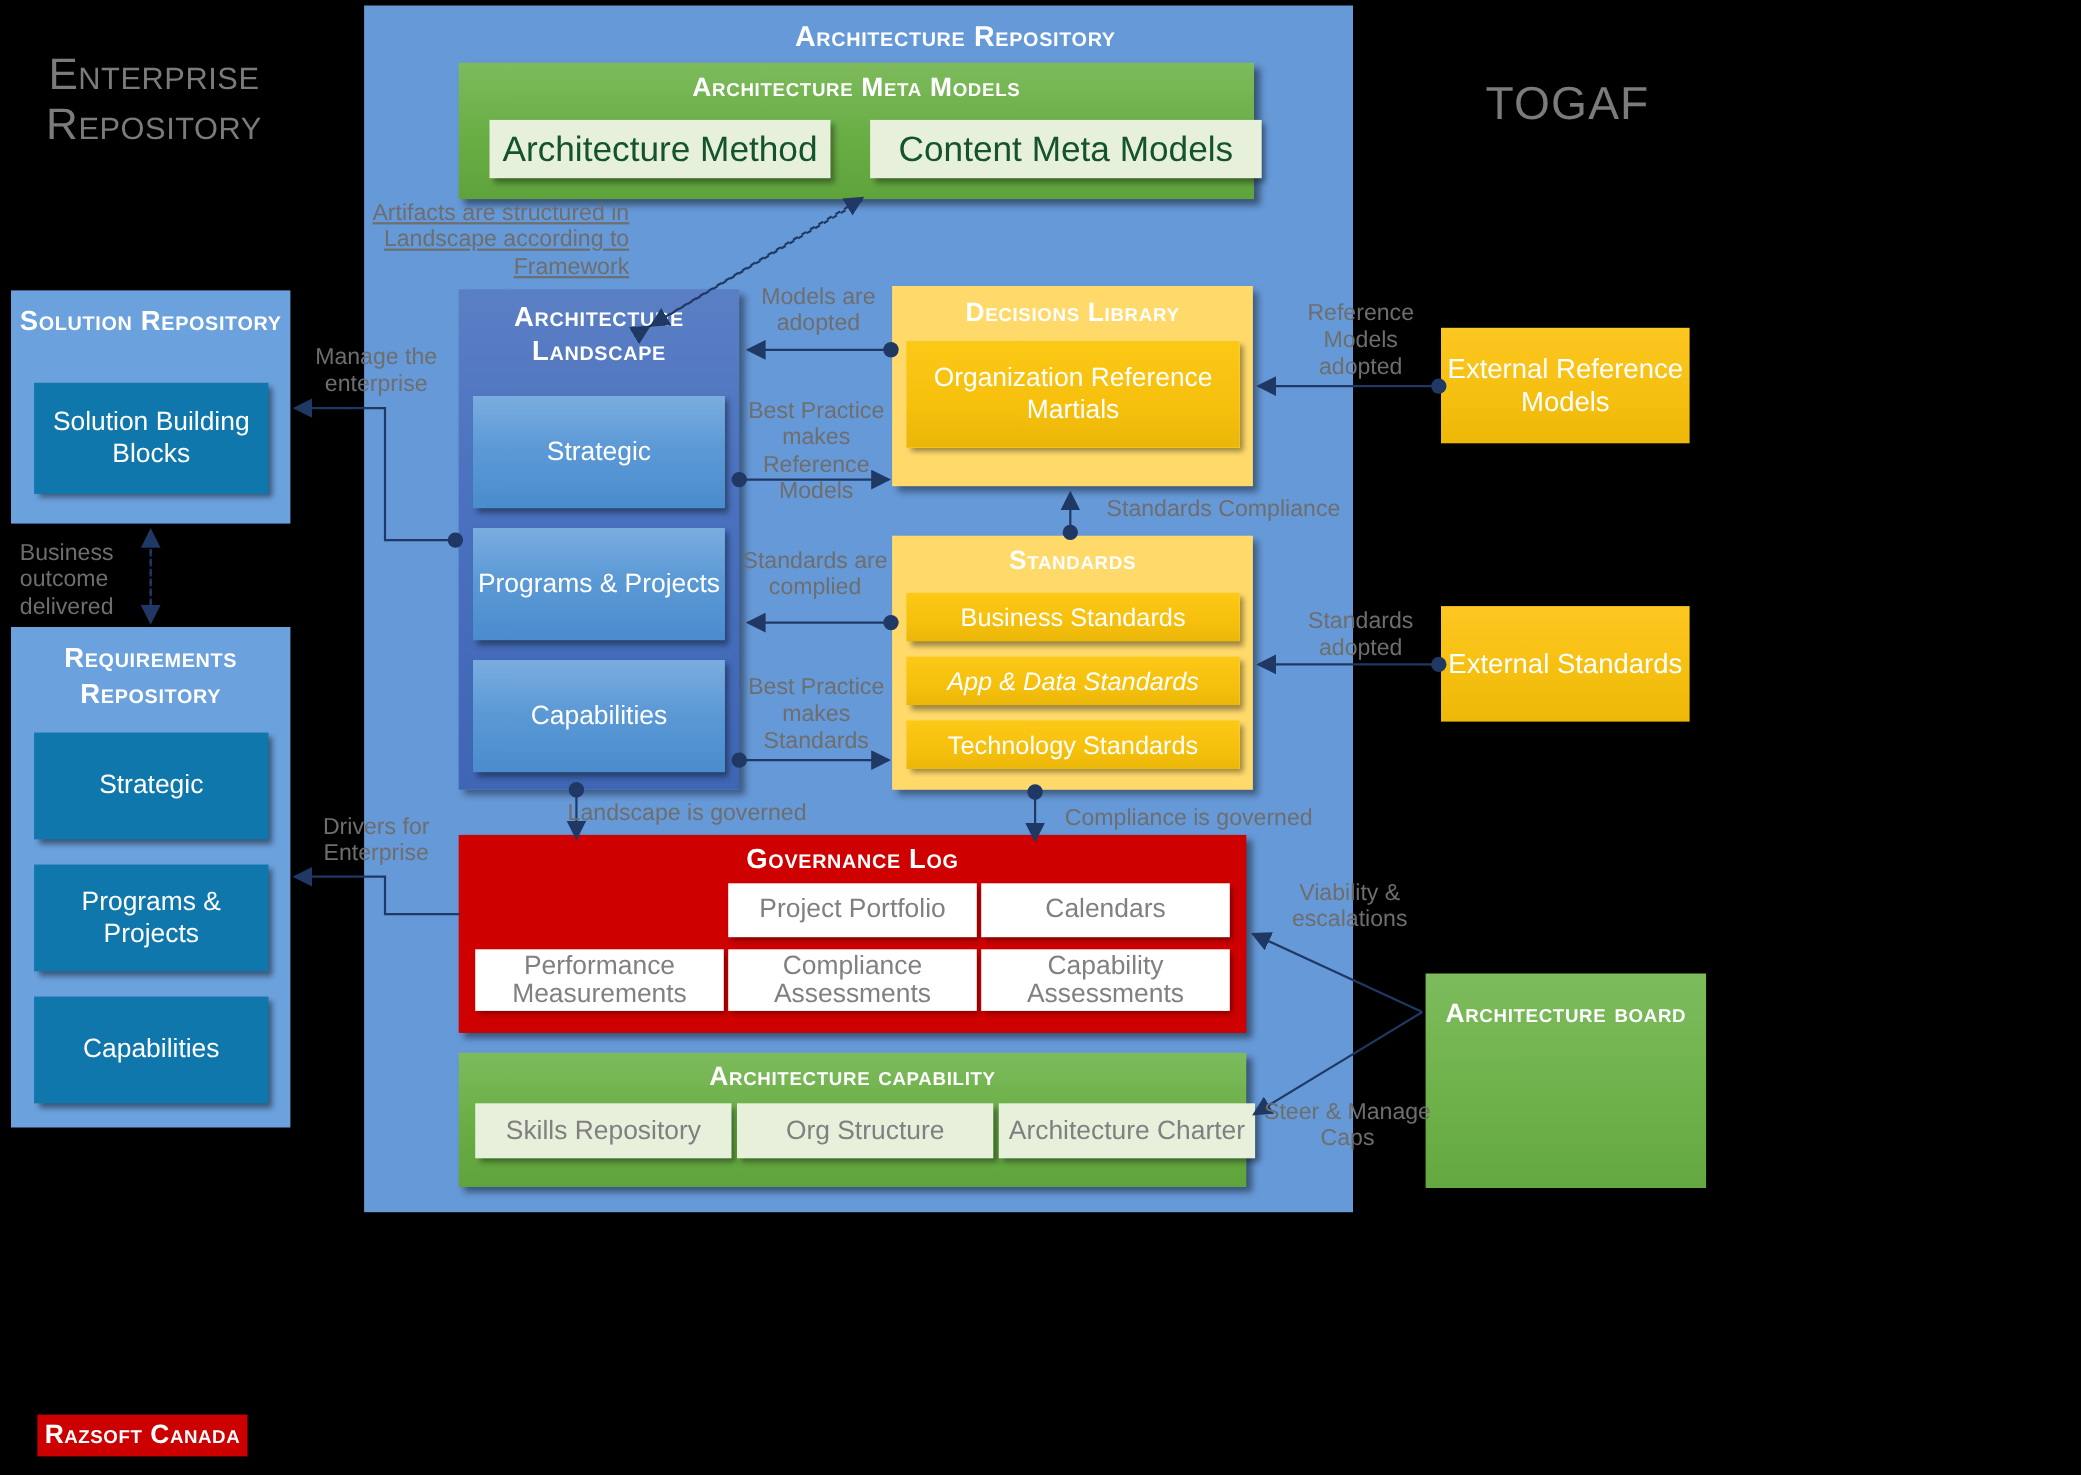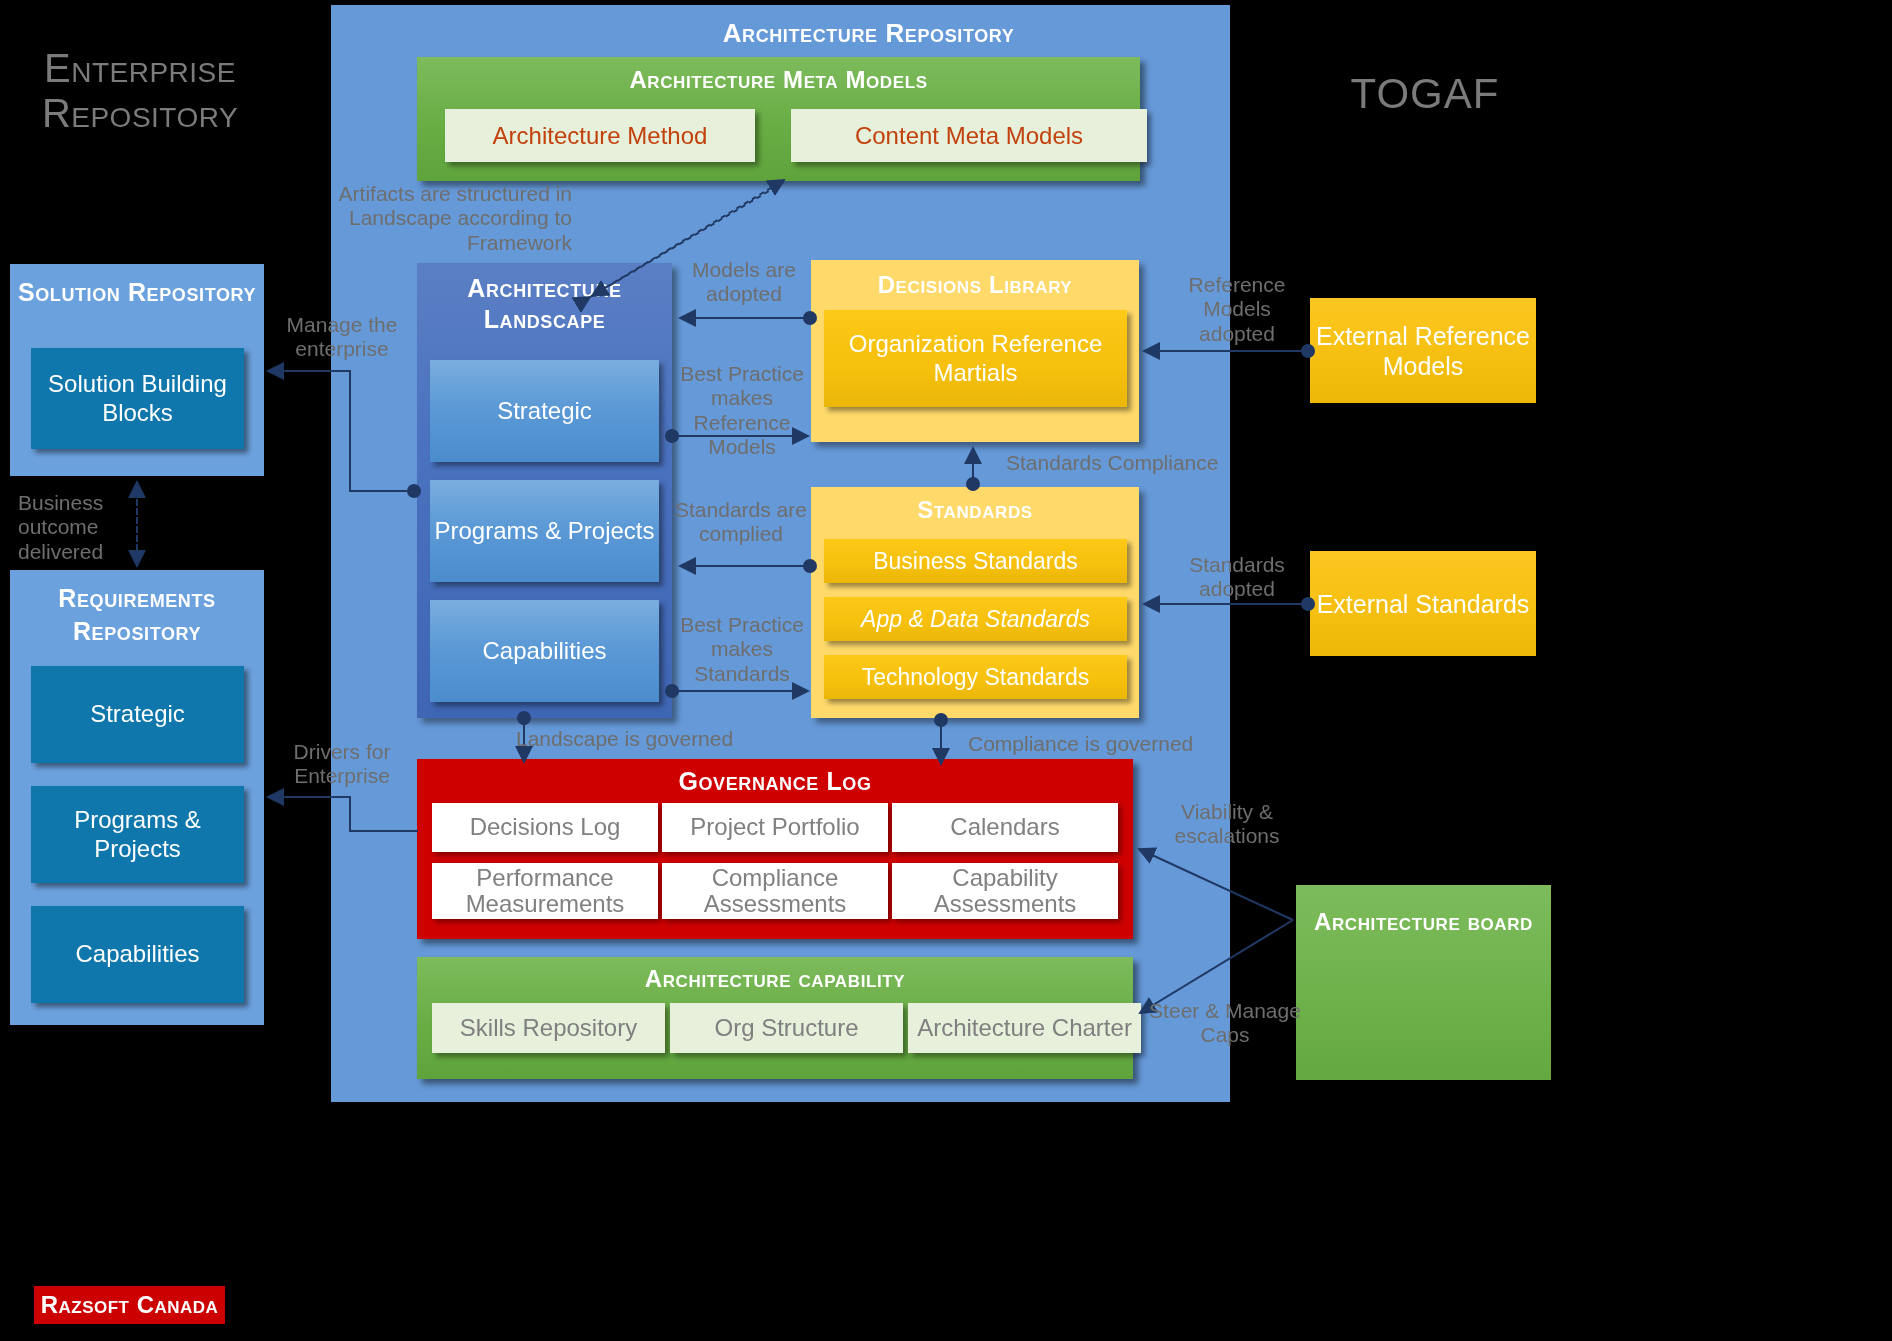--- a/index.html
+++ b/index.html
@@ -18,21 +18,21 @@
 
   
   #arch-repo{left:331px;top:5px;width:899px;height:1097px;background:#6699d8;}
   #arch-repo-title{left:331px;top:18px;width:1075px;font-size:26px;}
 
   
   #meta-models{left:417px;top:57px;width:723px;height:124px;
       background:linear-gradient(180deg,#7dbb5c 0%,#69ad45 55%,#5fa33c 100%);
       box-shadow:5px 5px 6px rgba(0,0,0,.45);}
   #meta-title{top:9px;left:0;width:100%;font-size:24px;}
-  .mm-cell{top:52px;height:53px;background:#e6f0da;color:#c2410c;font-size:24px;
+  .mm-cell{top:52px;height:53px;background:#e6f0da;color:#14532d;font-size:32px;
            display:flex;align-items:center;justify-content:center;
            box-shadow:4px 4px 5px rgba(0,0,0,.38);}
 
   
   #landscape{left:417px;top:263px;width:255px;height:455px;
       background:linear-gradient(180deg,#5b7fc4 0%,#4a72bf 40%,#3f66b4 100%);
       box-shadow:5px 5px 6px rgba(0,0,0,.4);}
   #landscape-title{top:10px;left:0;width:100%;font-size:25px;line-height:1.25;}
   .ls-cell{left:13px;width:229px;height:102px;color:#fff;font-size:24px;
       background:linear-gradient(180deg,#7aaddf 0%,#5c9ad6 45%,#4a8ccd 100%);
@@ -141,21 +141,20 @@
 
 <div class="abs" id="standards">
   <div class="abs sc" id="standards-title">Standards</div>
   <div class="abs std-cell" style="top:52px;">Business Standards</div>
   <div class="abs std-cell" style="top:110px;font-style:italic;">App &amp; Data  Standards</div>
   <div class="abs std-cell" style="top:168px;">Technology Standards</div>
 </div>
 
 <div class="abs" id="gov-log">
   <div class="abs sc" id="gov-title">Governance Log</div>
-  <div class="abs gov-cell" style="left:15px;top:44px;width:226px;">Decisions Log</div>
   <div class="abs gov-cell" style="left:245px;top:44px;width:226px;">Project Portfolio</div>
   <div class="abs gov-cell" style="left:475px;top:44px;width:226px;">Calendars</div>
   <div class="abs gov-cell" style="left:15px;top:104px;width:226px;height:56px;">Performance Measurements</div>
   <div class="abs gov-cell" style="left:245px;top:104px;width:226px;height:56px;">Compliance Assessments</div>
   <div class="abs gov-cell" style="left:475px;top:104px;width:226px;height:56px;">Capability Assessments</div>
 </div>
 
 <div class="abs" id="arch-cap">
   <div class="abs sc" id="arch-cap-title">Architecture capability</div>
   <div class="abs cap-cell" style="left:15px;top:46px;width:233px;">Skills Repository</div>
@@ -234,21 +233,21 @@
 
     <path d="M1308,604 L1144,604" marker-end="url(#ah)"></path>
     <circle cx="1308" cy="604" r="7" fill="#1f3864" stroke="none"></circle>
 
     <path d="M1293,920 L1139,849" marker-end="url(#ah)"></path>
 
     <path d="M1293,920 L1140,1013" marker-end="url(#ah)"></path>
   </g>
 </svg>
 
-<div class="ann r" style="left:330px;top:182px;width:242px;">Artifacts are structured in Landscape according to Framework</div>
+<div class="ann r" style="left:330px;top:182px;width:242px;text-decoration:underline;">Artifacts are structured in Landscape according to Framework</div>
 <div class="ann c" style="left:680px;top:258px;width:128px;">Models are adopted</div>
 <div class="ann c" style="left:676px;top:362px;width:132px;">Best Practice makes Reference Models</div>
 <div class="ann c" style="left:672px;top:498px;width:138px;">Standards are complied</div>
 <div class="ann c" style="left:676px;top:613px;width:132px;">Best Practice makes Standards</div>
 <div class="ann c" style="left:272px;top:313px;width:140px;">Manage the enterprise</div>
 <div class="ann" style="left:18px;top:491px;width:120px;">Business outcome delivered</div>
 <div class="ann c" style="left:272px;top:740px;width:140px;">Drivers for Enterprise</div>
 <div class="ann" style="left:516px;top:727px;width:260px;">Landscape is governed</div>
 <div class="ann" style="left:968px;top:732px;width:240px;">Compliance is governed</div>
 <div class="ann" style="left:1006px;top:451px;width:250px;">Standards Compliance</div>

